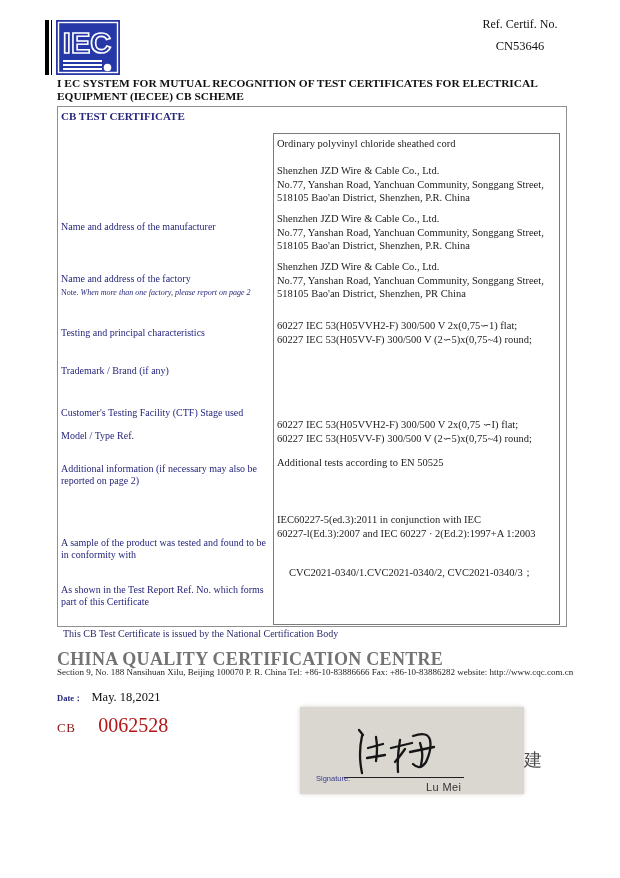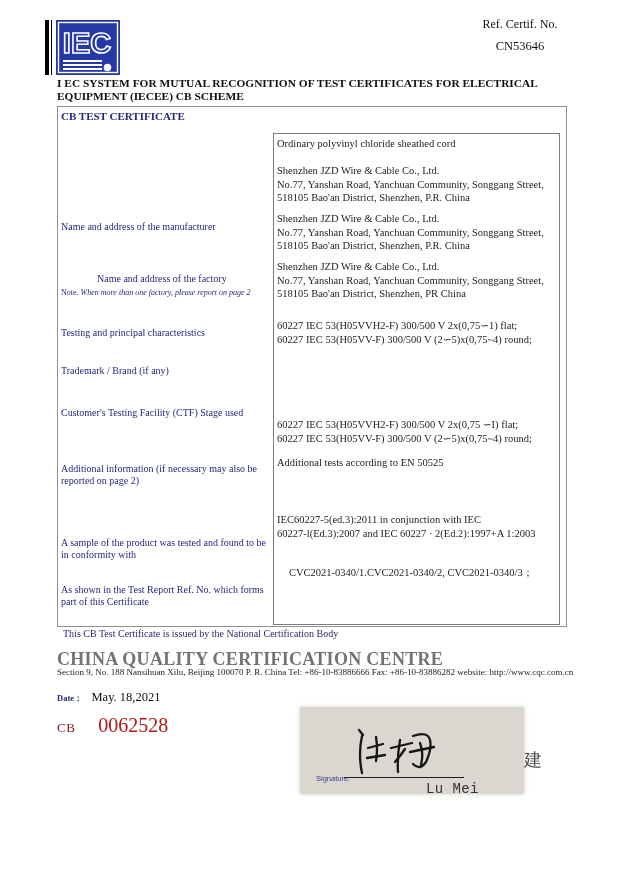--- a/index.html
+++ b/index.html
@@ -19,21 +19,21 @@
   .issuer-addr{font-size:9px;color:#222;}
   .daterow{display:flex;align-items:baseline;gap:9px;}
   .datelbl{font-size:8.5px;color:#26267d;font-weight:bold;}
   .dateval{font-size:12.5px;color:#111;}
   .cbrow{display:flex;align-items:baseline;gap:23px;color:#a31515;}
   .cbpre{font-size:13px;letter-spacing:.5px;color:#8e1414;}
   .cbnum{font-size:20px;color:#b21616;}
   .issuednote{font-size:10px;color:#2a2a6e;}
   .sigpatch{background:#dad7d1;box-shadow:0 0 4px rgba(180,175,165,.6);}
   .siglabel{font-family:"Liberation Sans",sans-serif;font-size:7.5px;color:#3b3b8f;}
-  .signame{font-family:Liberation Mono, monospace;font-size:14px;color:#333;letter-spacing:.4px;padding-left:48px;}
+  .signame{font-family:Liberation Sans, sans-serif;font-size:11px;color:#333;letter-spacing:.4px;padding-left:48px;}
   .sigline{background:#1e1e1e;height:1.2px;}
   .stamp{font-size:18px;color:#4c4c4c;font-family:"DejaVu Sans",sans-serif;}
 </style>
 </head>
 <body>
 
 <div class="page">
 
   <div class="abs" style="left:45px;top:20px;width:4px;height:55px;background:#000;"></div>
   <div class="abs" style="left:50.5px;top:20px;width:1.5px;height:55px;background:#000;"></div>
@@ -55,28 +55,29 @@
 
   <div class="abs scheme" style="left:57px;top:77px;width:512px;">I EC SYSTEM FOR MUTUAL RECOGNITION OF TEST CERTIFICATES FOR ELECTRICAL EQUIPMENT (IECEE) CB SCHEME</div>
 
   <div class="abs tablebox" style="left:57px;top:106px;width:508px;height:519px;">
 
     <div class="abs certtitle" style="left:3px;top:3px;">CB TEST CERTIFICATE</div>
 
     <div class="abs innerbox" style="left:215px;top:26px;width:285px;height:490px;"></div>
 
     <div class="abs lbl" style="left:3px;top:114px;width:205px;">Name and address of the manufacturer</div>
-    <div class="abs lbl" style="left:3px;top:166px;width:205px;margin-left:36px;">Name and address of the factory</div>
+    <div class="abs lbl" style="left:3px;top:166px;width:205px;">Name and address of the factory</div>
     <div class="abs note" style="left:3px;top:181px;width:210px;">
       <span>Note.</span>
       <i>When more than one factory, please report on page 2</i>
     </div>
     <div class="abs lbl" style="left:3px;top:220px;width:205px;">Testing and principal characteristics</div>
     <div class="abs lbl" style="left:3px;top:258px;width:205px;">Trademark / Brand (if any)</div>
     <div class="abs lbl" style="left:3px;top:300px;width:208px;">Customer's Testing Facility (CTF) Stage used</div>
+    <div class="abs lbl" style="left:3px;top:323px;width:205px;">Model / Type Ref.</div>
     <div class="abs lbl" style="left:3px;top:356px;width:208px;">Additional information (if necessary may also be reported on page 2)</div>
     <div class="abs lbl" style="left:3px;top:430px;width:214px;">A sample of the product was tested and found to be in conformity with</div>
     <div class="abs lbl" style="left:3px;top:477px;width:218px;">As shown in the Test Report Ref. No. which forms part of this Certificate</div>
 
     <div class="abs val" style="left:219px;top:30px;width:278px;">Ordinary polyvinyl chloride sheathed cord</div>
     <div class="abs val" style="left:219px;top:57px;width:278px;">Shenzhen JZD Wire &amp; Cable Co., Ltd.
 No.77, Yanshan Road, Yanchuan Community, Songgang Street,
 518105 Bao'an District, Shenzhen, P.R. China</div>
     <div class="abs val" style="left:219px;top:105px;width:278px;">Shenzhen JZD Wire &amp; Cable Co., Ltd.
 No.77, Yanshan Road, Yanchuan Community, Songgang Street,

